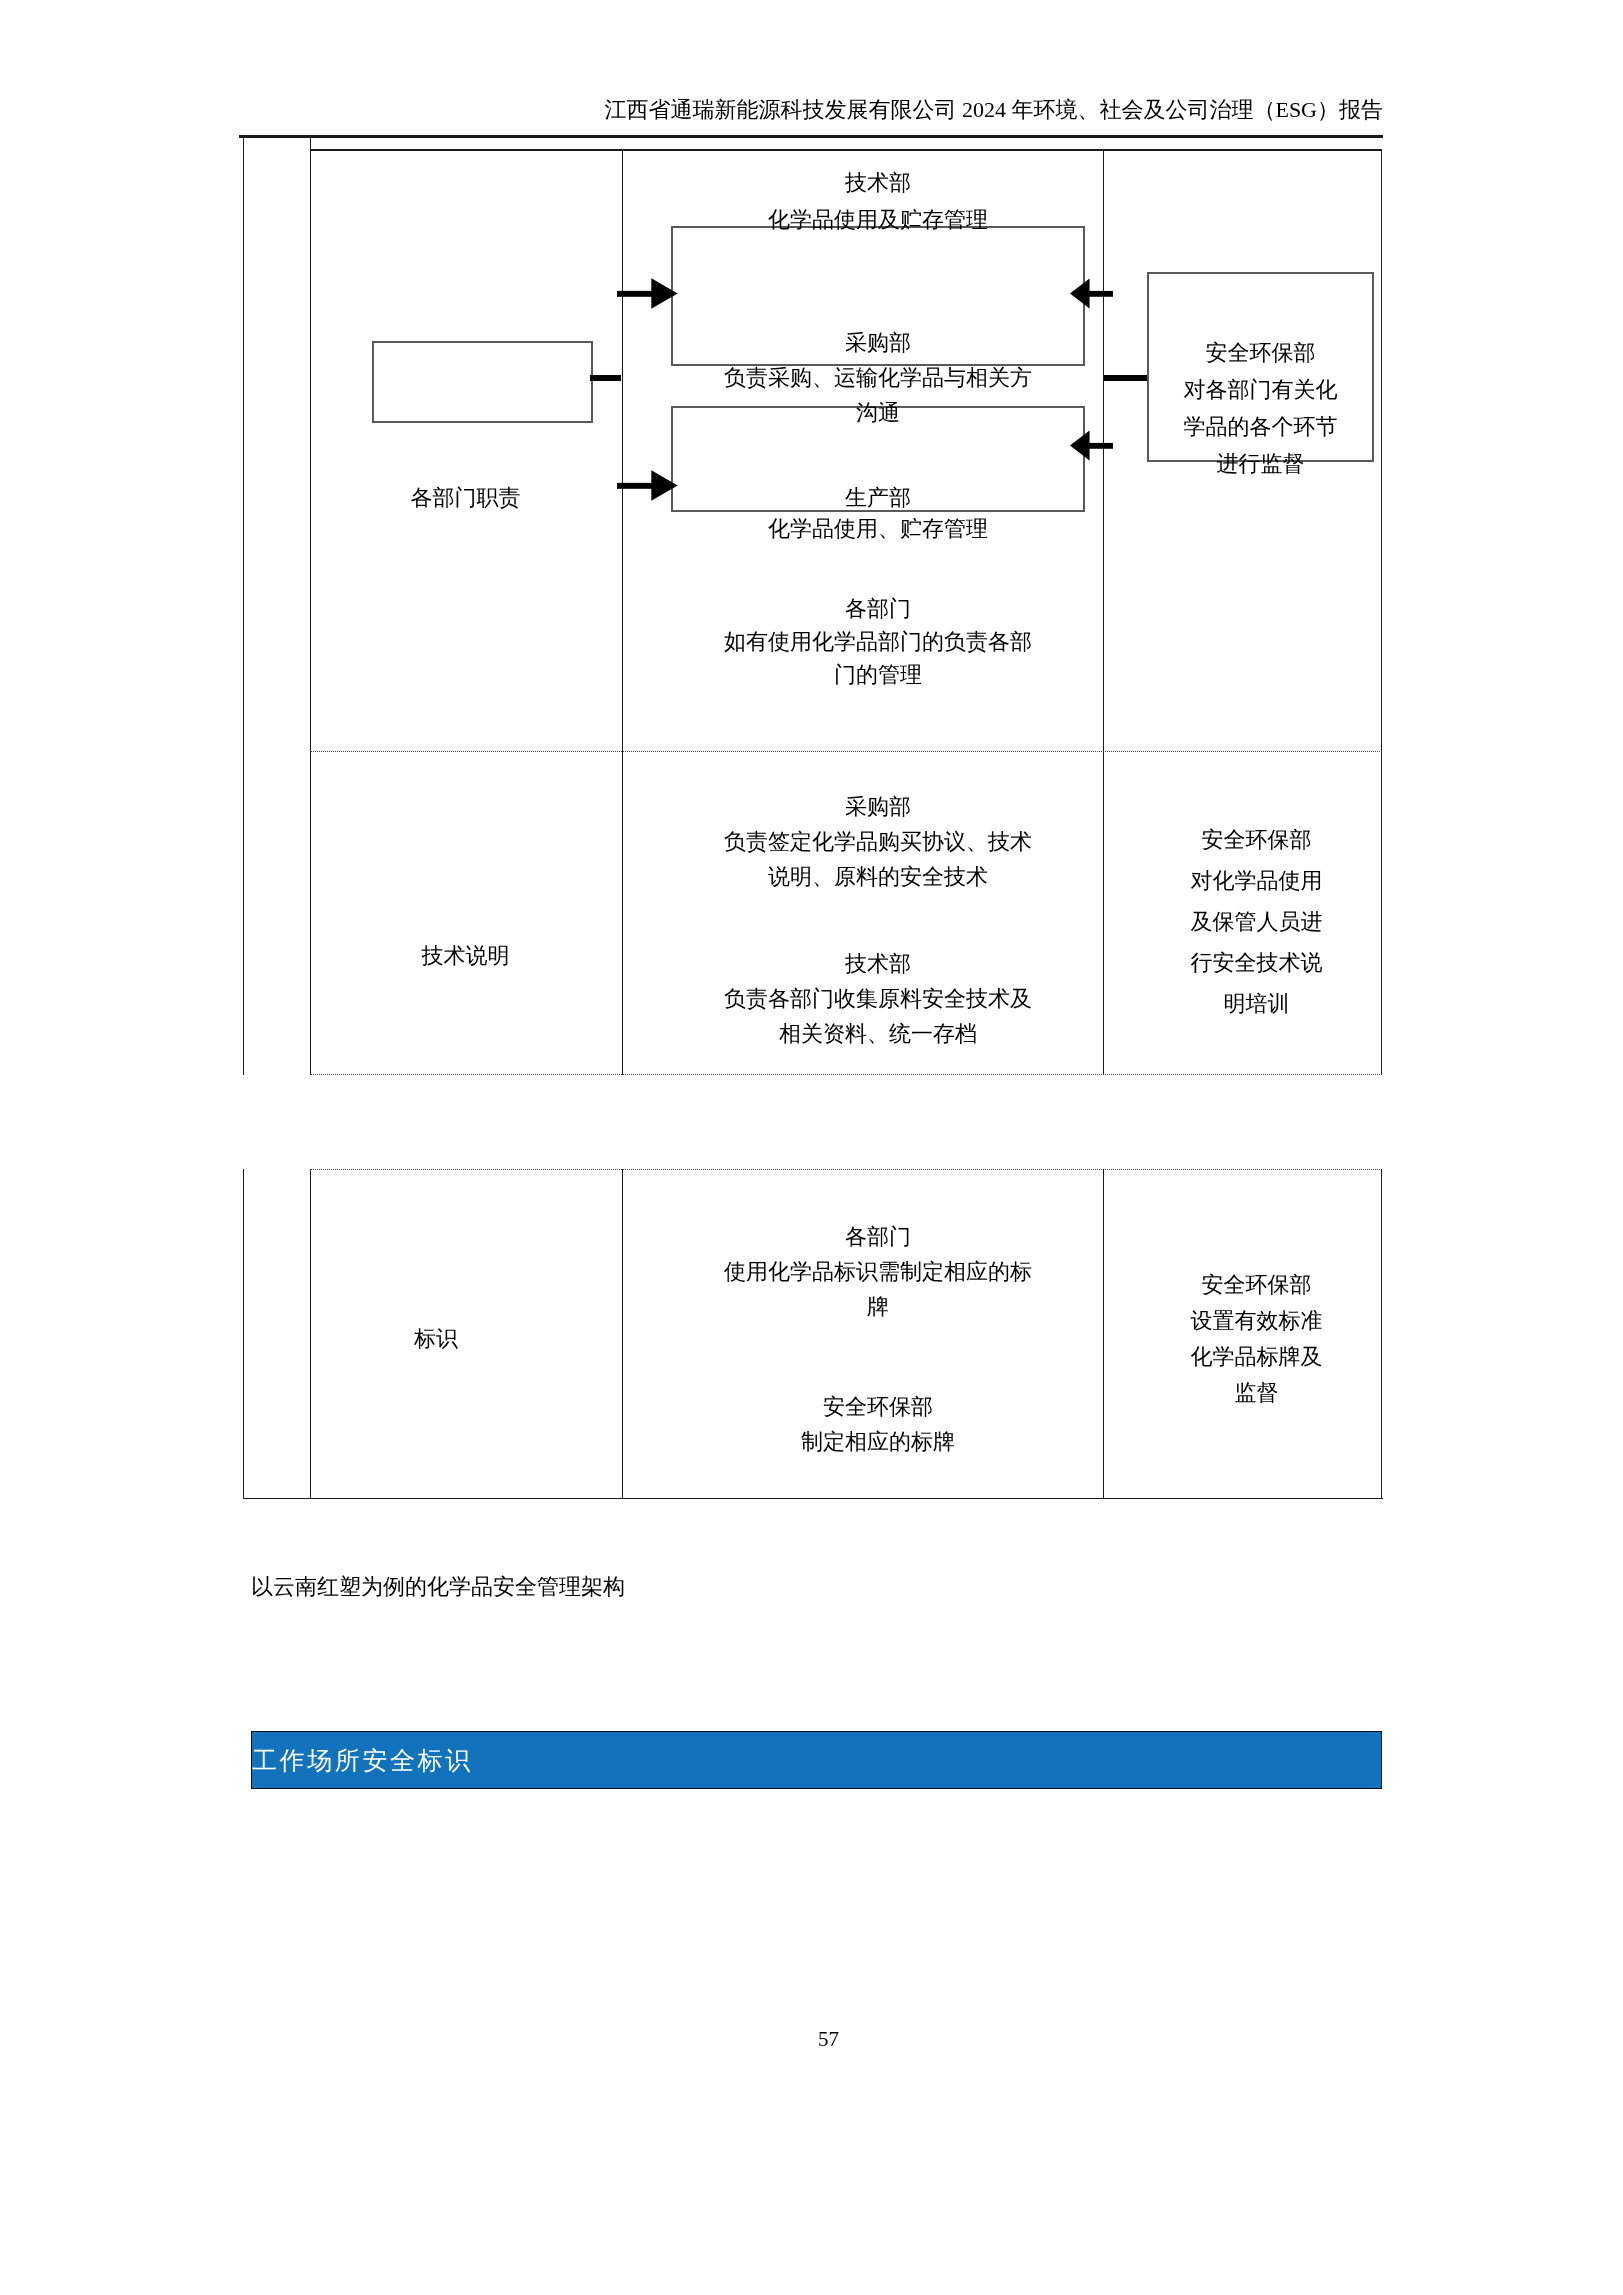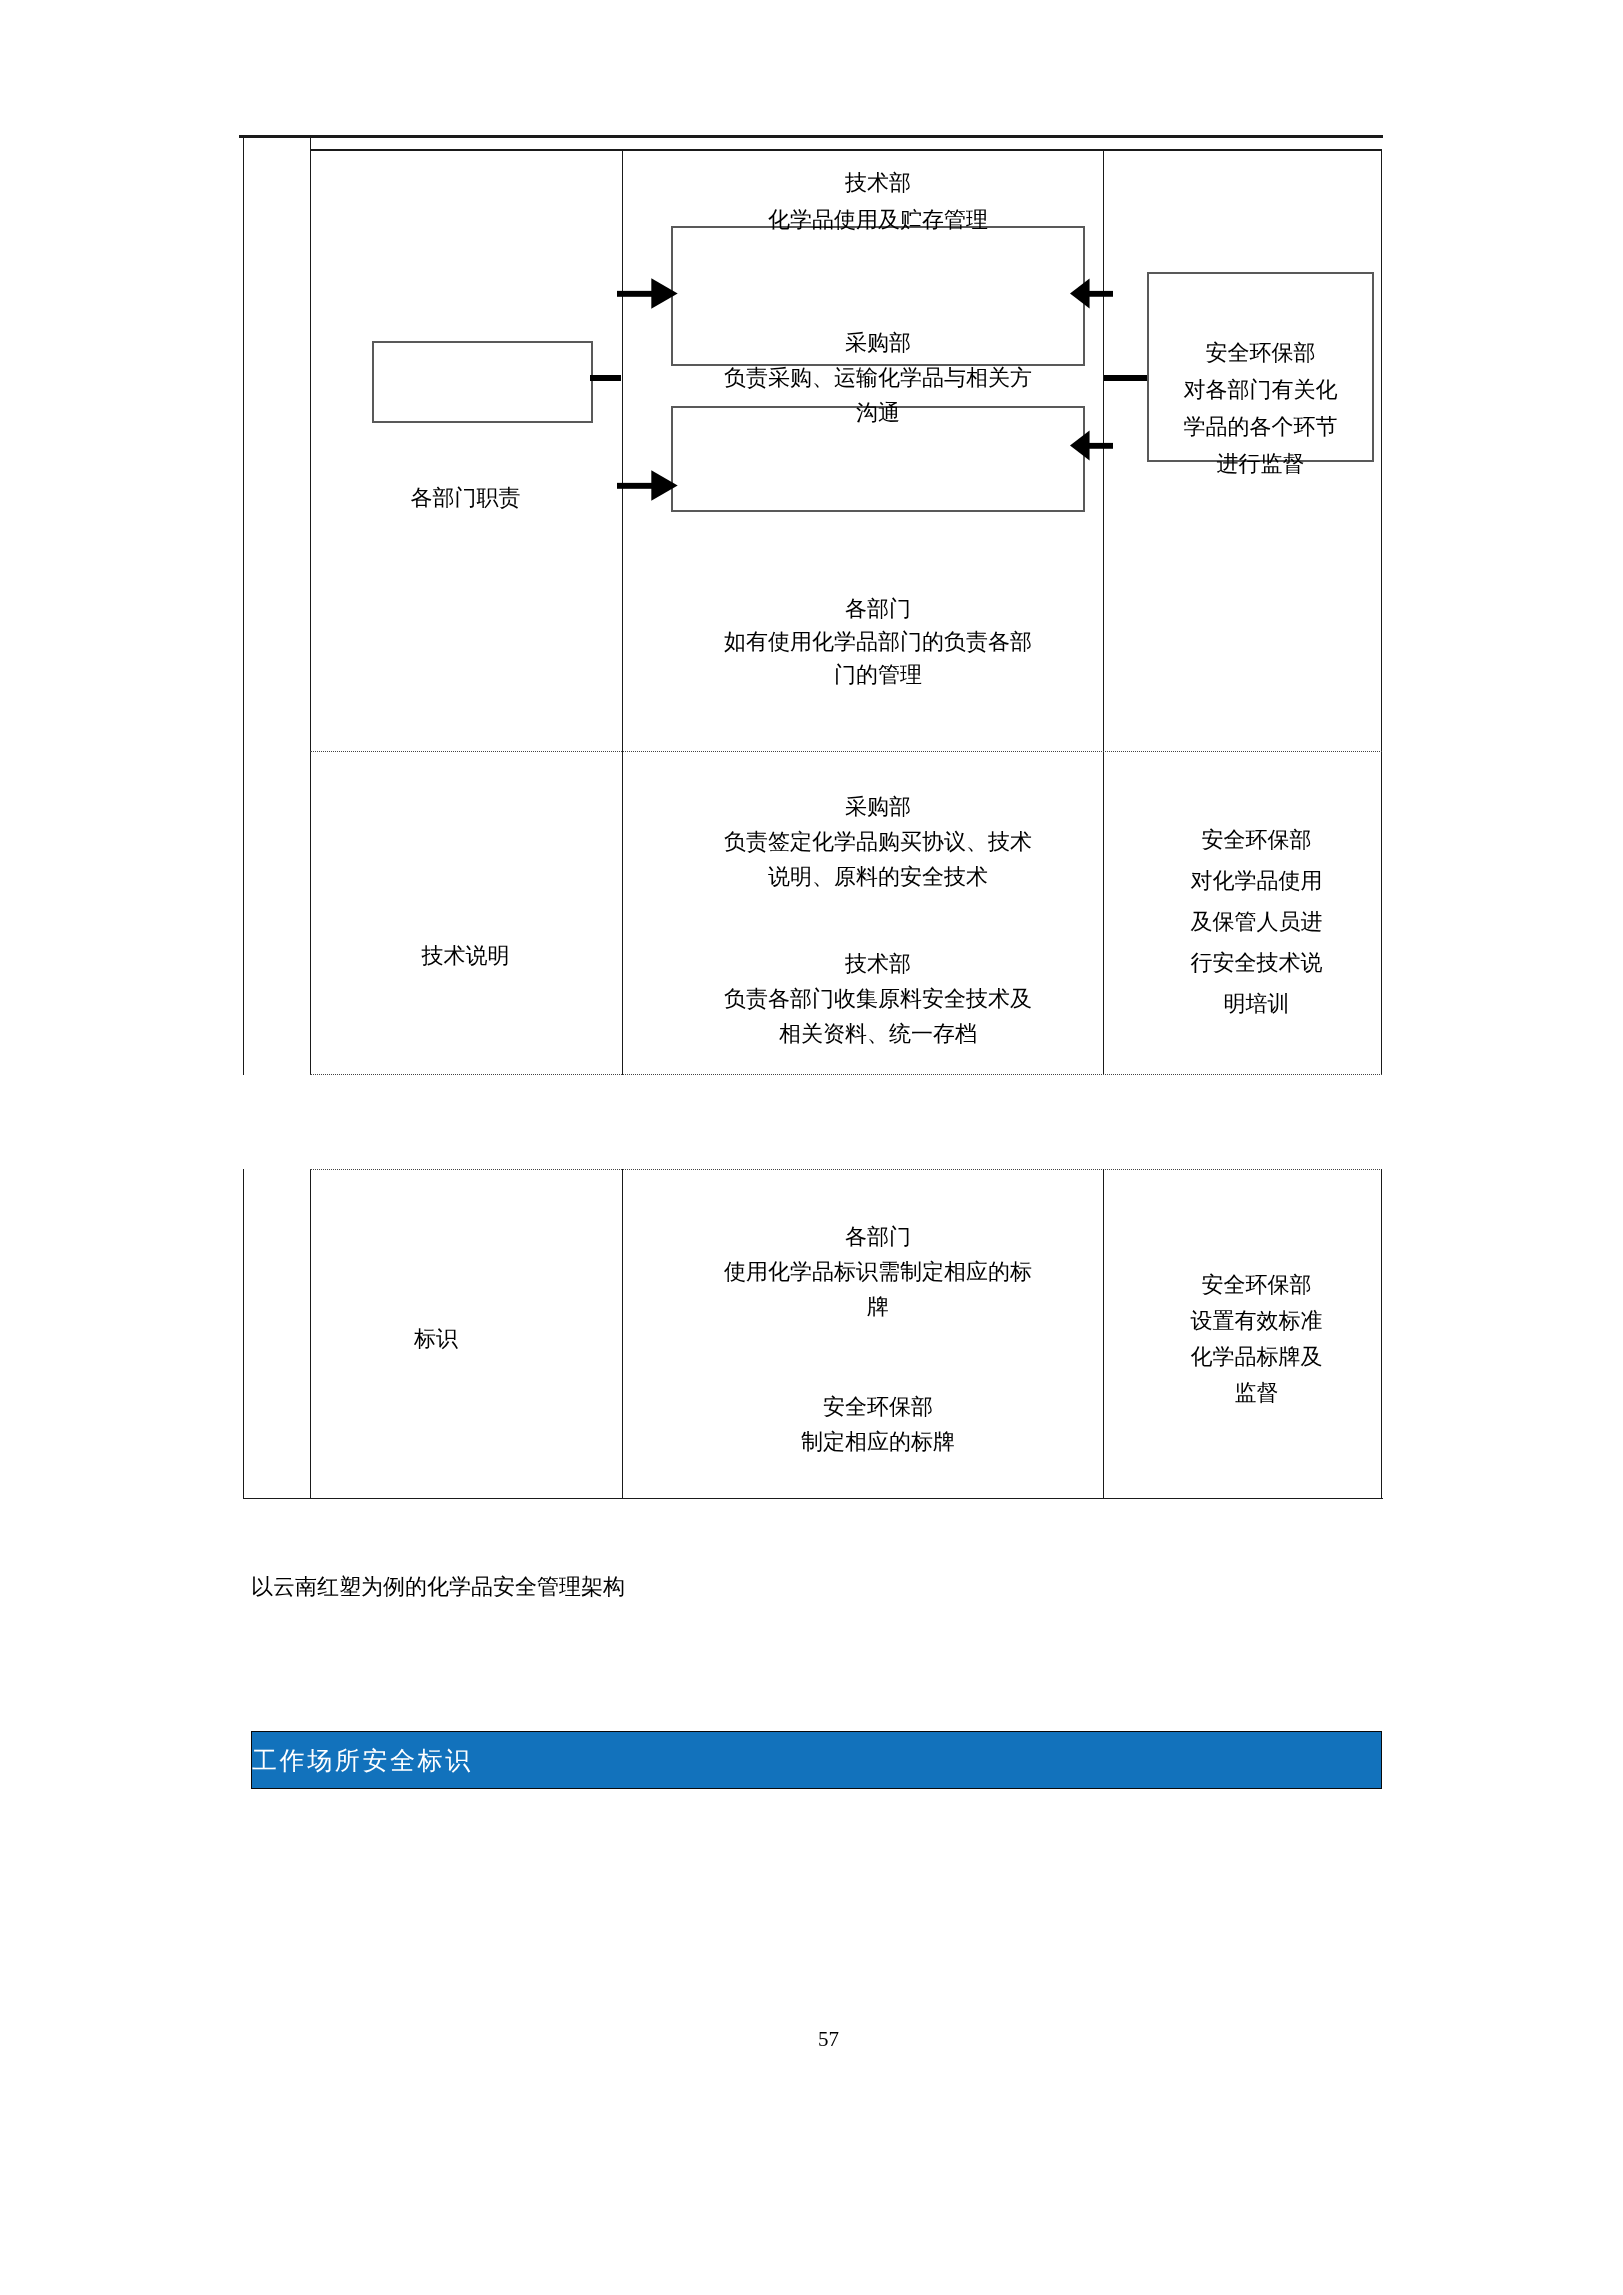--- a/index.html
+++ b/index.html
@@ -34,20 +34,21 @@
   }
   .caption{position:absolute;text-align:left;font-size:22px;}
   .pagenum{position:absolute;text-align:center;font-size:21px;width:100%;}
   svg{position:absolute;display:block;}
 </style>
 </head>
 <body>
 
 <div id="page">
 
+  <div class="hdr" style="left:239px;top:97px;width:1144px;">江西省通瑞新能源科技发展有限公司 2024 年环境、社会及公司治理（ESG）报告</div>
   <div class="abs" style="left:239px;top:135px;width:1144px;height:2.6px;background:#1a1a1a;"></div>
 
   <div class="vline" style="left:243px;top:136px;height:939px;"></div>
   <div class="vline" style="left:310px;top:136px;height:939px;"></div>
 
   <div class="hline" style="left:310px;top:149px;width:1072px;height:2px;"></div>
   <div class="vline" style="left:622px;top:149px;height:926px;"></div>
   <div class="vline" style="left:1103px;top:149px;height:926px;"></div>
   <div class="vline" style="left:1381px;top:149px;height:926px;"></div>
   <div class="dotline" style="left:310px;top:751px;width:1072px;"></div>
@@ -61,20 +62,24 @@
   <div class="gbox" style="left:671px;top:406px;width:410px;height:102px;"></div>
 
   <div class="txt lh56" style="left:671px;top:164px;width:414px;">
     <div>技术部</div>
     <div>化学品使用及贮存管理</div>
   </div>
   <div class="txt lh54" style="left:671px;top:325px;width:414px;">
     <div>采购部</div>
     <div>负责采购、运输化学品与相关方</div>
     <div>沟通</div>
+  </div>
+  <div class="txt lh48" style="left:671px;top:482px;width:414px;">
+    <div>生产部</div>
+    <div>化学品使用、贮存管理</div>
   </div>
   <div class="txt lh50" style="left:671px;top:592px;width:414px;">
     <div>各部门</div>
     <div>如有使用化学品部门的负责各部</div>
     <div>门的管理</div>
   </div>
 
   <div class="gbox" style="left:1147px;top:272px;width:223px;height:186px;"></div>
   <div class="dash" style="left:1104px;top:375px;width:43px;"></div>
   <div class="txt lh56" style="left:1147px;top:334px;width:227px;">

